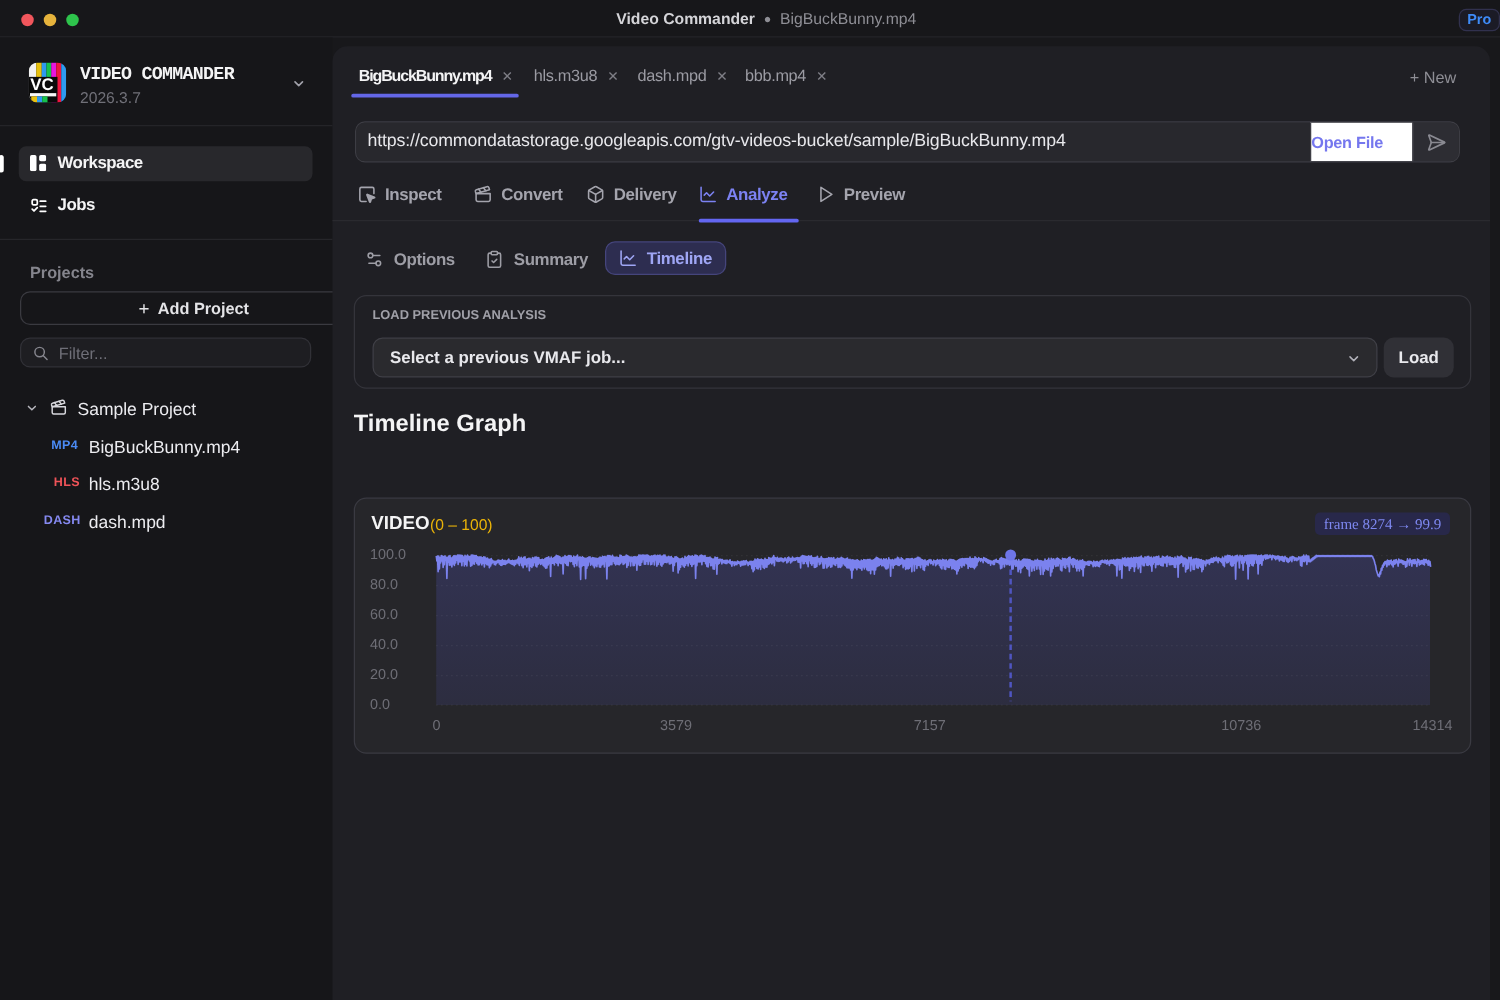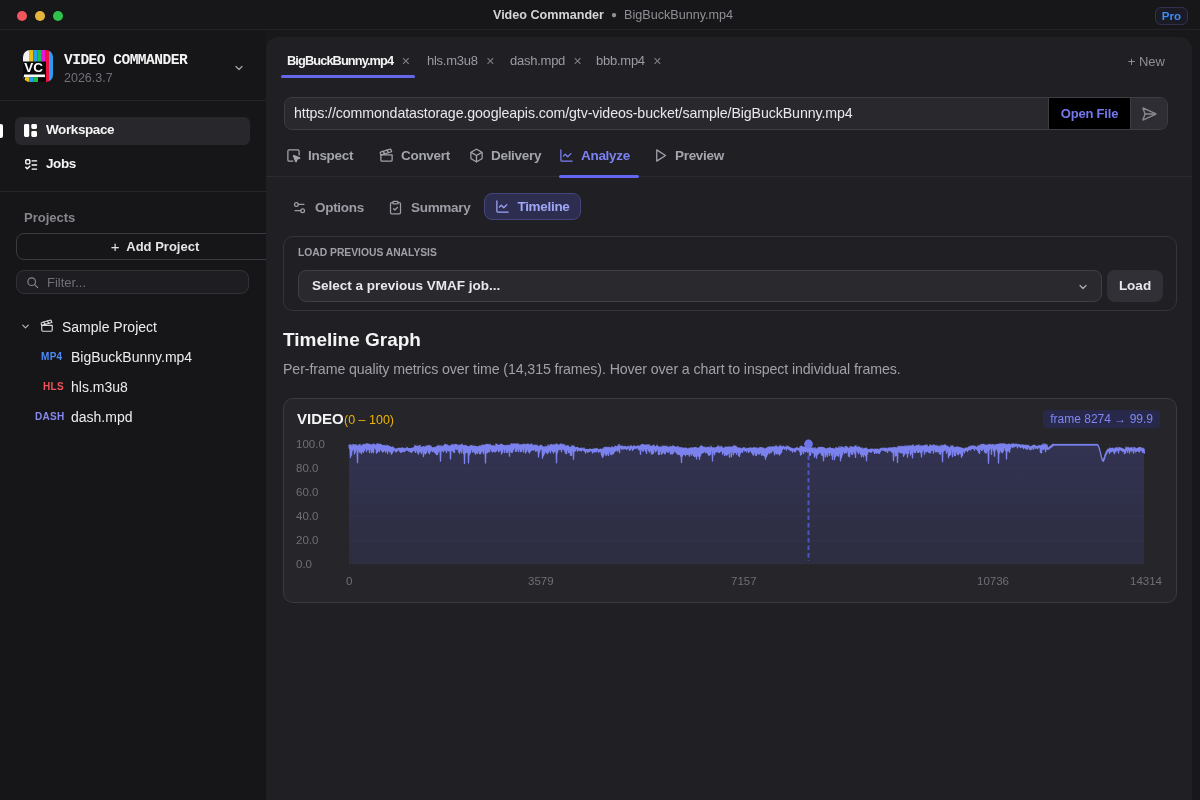--- a/index.html
+++ b/index.html
@@ -3,21 +3,21 @@
 <meta charset="utf-8">
 <style>
   * { margin:0; padding:0; box-sizing:border-box; }
   html,body { width:1200px; height:800px; overflow:hidden; background:#18181b;
     font-family:"Liberation Sans", sans-serif; -webkit-font-smoothing:antialiased; }
   
   #titlebar { position:absolute; left:0; top:0; width:1200px; height:30px; background:#17171a; border-bottom:1px solid #242428; }
   .light { position:absolute; top:10.5px; width:10px; height:10px; border-radius:50%; }
   #tbar-title { position:absolute; top:0; left:0; width:1226px; height:30px; line-height:30px; text-align:center; font-size:12.6px; color:#d4d4d8; font-weight:600; }
   #tbar-title .dim { color:#8e8e95; font-weight:400; }
-  #pro { position:absolute; right:12px; top:7px; height:18px; padding:0 6px; border:1px solid #31314e; border-radius:6px; background:#1b1b26; color:#3e8bf7; font-size:11.5px; font-weight:600; line-height:16px; }
+  #pro { position:absolute; right:0; top:7px; height:18px; padding:0 6px; border:1px solid #31314e; border-radius:6px; background:#1b1b26; color:#3e8bf7; font-size:11.5px; font-weight:600; line-height:16px; }
   
   #sidebar { position:absolute; left:0; top:30px; width:266px; height:770px; background:#161619; }
   #logo { position:absolute; left:23px; top:20px; }
   #app-name { position:absolute; left:64px; top:21.5px; font-family:"Liberation Mono", monospace; font-weight:700; font-size:14.6px; letter-spacing:-0.55px; color:#f4f4f5; }
   #app-ver { position:absolute; left:64px; top:41px; font-size:12.5px; color:#707078; }
   #side-chev { position:absolute; left:233px; top:30px; color:#a1a1aa; }
   .navitem { position:absolute; left:15px; width:235px; height:28px; border-radius:6px; color:#f4f4f5; font-size:13.5px; letter-spacing:-0.4px; font-weight:600; }
   .navitem .ic { position:absolute; left:9px; top:7px; }
   .navitem .lbl { position:absolute; left:31px; top:5px; }
   #nav-ws { top:87px; background:#28282c; }
@@ -33,21 +33,21 @@
   
   #panel { position:absolute; left:266px; top:37px; width:926px; height:763px; background:#1f1f24; border-radius:12px 12px 0 0; }
   .tab { position:absolute; top:16px; font-size:13px; letter-spacing:-0.25px; color:#9b9ba3; }
   .tab b { color:#f4f4f5; font-weight:700; font-size:12.8px; letter-spacing:-0.9px; }
   .tab .x { color:#7e7e86; margin-left:8px; font-size:11px; }
   #tab-underline { position:absolute; left:15px; top:38px; width:134px; height:2.5px; border-radius:2px; background:#6467e8; }
   #tab-new { position:absolute; right:27px; top:17px; font-size:13px; color:#8e8e95; }
   
   #urlbar { position:absolute; left:18px; top:60px; width:884px; height:33px; display:flex; border:1px solid #3d3d44; border-radius:8px; overflow:hidden; background:#28282d; }
   #url-input { flex:1; line-height:31px; padding-left:9px; font-size:14.2px; letter-spacing:-0.1px; color:#e8e8ec; background:#28282d; white-space:nowrap; }
-  #open-file { width:82px; line-height:31px; text-align:center; font-size:13px; letter-spacing:-0.2px; font-weight:600; color:#7577ee; background:#000000; border-left:1px solid #3d3d44; }
+  #open-file { width:82px; line-height:31px; font-size:13px; letter-spacing:-0.2px; font-weight:600; color:#7577ee; background:#ffffff; border-left:1px solid #3d3d44; }
   #send-btn { width:37px; background:#2d2d33; border-left:1px solid #3d3d44; position:relative; }
   
   #mainnav { position:absolute; left:0px; top:101px; width:926px; height:39px; border-bottom:1px solid #2a2a2f; }
   .mtab { position:absolute; top:10px; height:20px; font-size:13.5px; letter-spacing:-0.3px; font-weight:600; color:#a4a4ad; }
   .mtab svg { vertical-align:-3px; margin-right:7px; }
   .mtab.active { color:#7c82f2; }
   #an-underline { position:absolute; left:293px; top:138px; width:80px; height:2.5px; background:#6366f1; border-radius:2px; }
   
   .stab { position:absolute; top:158px; height:26px; font-size:13.5px; letter-spacing:-0.3px; font-weight:600; color:#9d9da5; line-height:26px; }
   .stab svg { vertical-align:-3px; margin-right:8px; }
@@ -58,21 +58,21 @@
   #loadp .sel { position:absolute; left:14px; top:33px; width:804px; height:32px; background:#2a2a2e; border:1px solid #3f3f46; border-radius:8px; }
   #loadp .sel .t { position:absolute; left:13px; top:7px; font-size:13.5px; font-weight:600; color:#e8e8ec; }
   #loadp .btn { position:absolute; right:13px; top:33px; width:56px; height:32px; background:#303036; border-radius:8px; color:#e8e8ec; font-size:13.5px; font-weight:600; text-align:center; line-height:32px; }
   
   #tg-h { position:absolute; left:17px; top:292px; font-size:19px; font-weight:700; color:#f4f4f5; }
   #tg-sub { position:absolute; left:17px; top:324px; font-size:14.2px; letter-spacing:-0.1px; color:#a0a0a8; }
   
   #chart { position:absolute; left:17px; top:361px; width:894px; height:205px; background:#26262a; border:1px solid #3a3a42; border-radius:10px; }
   #ch-title { position:absolute; left:13px; top:11px; font-size:15px; font-weight:700; color:#f4f4f5; }
   #ch-range { position:absolute; left:60px; top:14px; font-size:12.5px; color:#eab308; }
-  #ch-badge { position:absolute; right:16px; top:11px; height:18px; padding:0 7px; background:#28284a; border-radius:4px; font-family:Liberation Sans, sans-serif; font-size:12px; color:#7e88f0; line-height:18px; }
+  #ch-badge { position:absolute; right:16px; top:11px; height:18px; padding:0 7px; background:#28284a; border-radius:4px; font-family:Liberation Serif, serif; font-size:12px; color:#7e88f0; line-height:18px; }
   .ylab { position:absolute; width:40px; text-align:left; font-size:11.5px; color:#6e6e76; }
   .xlab { position:absolute; top:176px; font-size:11.5px; color:#6e6e76; }
   #plot { position:absolute; left:65px; top:45px; }
 </style>
 </head>
 <body>
 
 <div id="titlebar">
   <div class="light" style="left:17px;background:#f1565c;"></div>
   <div class="light" style="left:35px;background:#e6b33c;"></div>
@@ -225,21 +225,20 @@
     <div class="sel">
         <span class="t">Select a previous VMAF job...</span>
         <svg style="position:absolute;right:12px;top:10px;" width="12" height="12" viewBox="0 0 24 24" fill="none" stroke="#b0b0b8" stroke-width="2.4" stroke-linecap="round" stroke-linejoin="round">
           <path d="M6 9l6 6 6-6"></path>
         </svg>
       </div>
     <div class="btn">Load</div>
   </div>
 
   <div id="tg-h">Timeline Graph</div>
-  <div id="tg-sub">Per-frame quality metrics over time (14,315 frames). Hover over a chart to inspect individual frames.</div>
 
   <div id="chart">
     <div id="ch-title">VIDEO</div>
     <div id="ch-range">(0 – 100)</div>
     <div id="ch-badge">frame 8274 → 99.9</div>
     <div class="ylab" style="left:12px;top:39px;">100.0</div>
     <div class="ylab" style="left:12px;top:63px;">80.0</div>
     <div class="ylab" style="left:12px;top:87px;">60.0</div>
     <div class="ylab" style="left:12px;top:111px;">40.0</div>
     <div class="ylab" style="left:12px;top:135px;">20.0</div>

